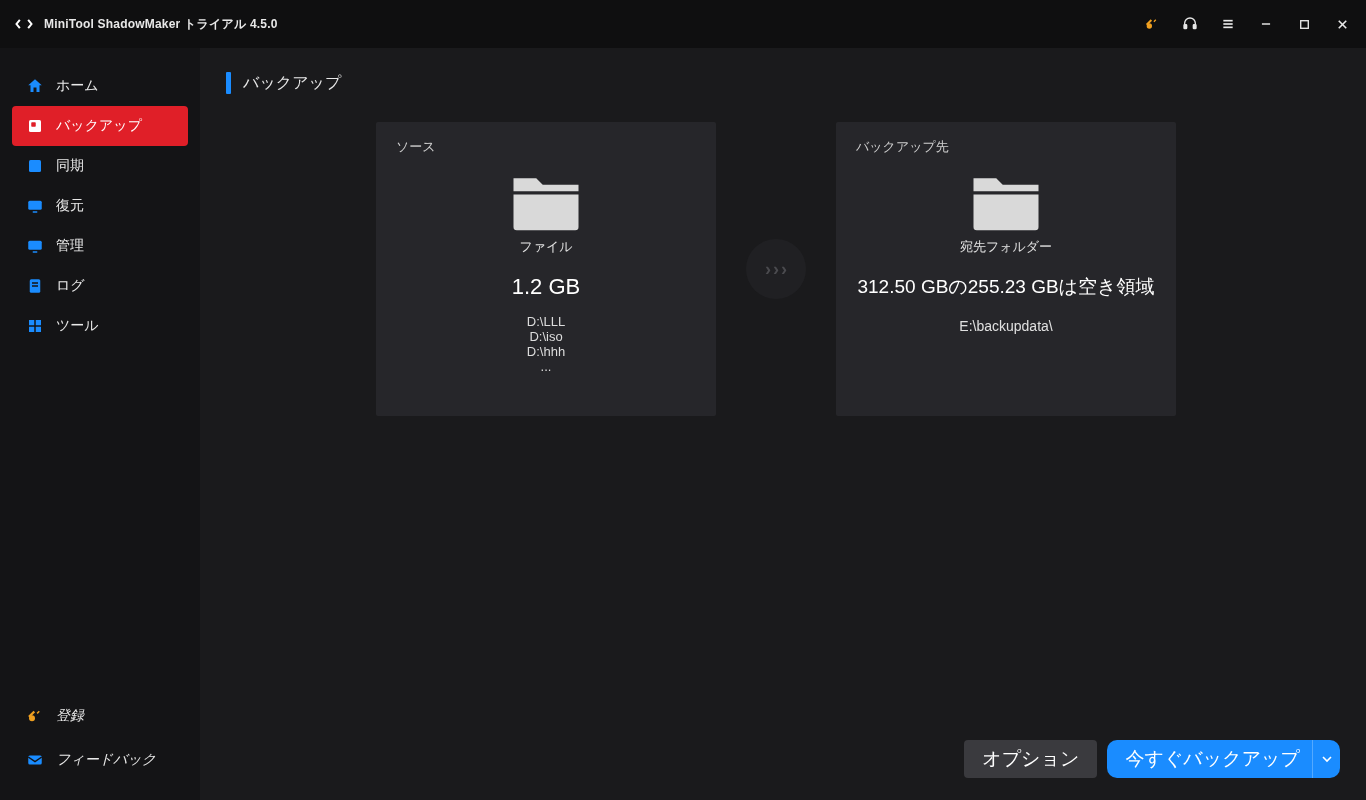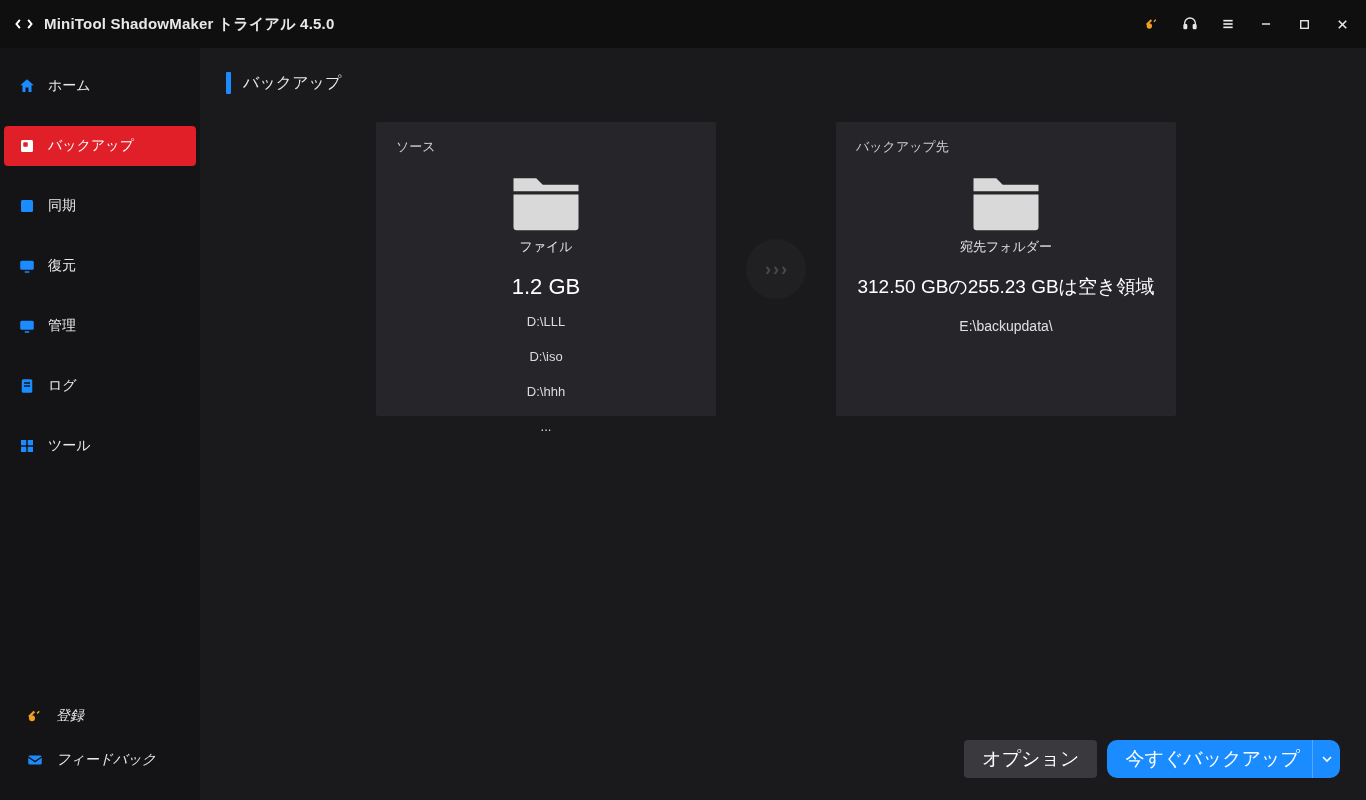--- a/index.html
+++ b/index.html
@@ -11,30 +11,30 @@
   overflow: hidden;
   display: flex; flex-direction: column;
 }
 .titlebar {
   height: 48px; display: flex; align-items: center;
   padding: 0 14px; background: #0f0f10;
   justify-content: space-between;
 }
 .titlebar-left { display: flex; align-items: center; gap: 10px; }
 .logo-icon { width: 20px; height: 20px; display: inline-block; }
-.titlebar-title { font-size: 15px; font-weight: 600; letter-spacing: .2px; }
+.titlebar-title { font-size: 12px; font-weight: 600; letter-spacing: .2px; }
 .titlebar-right { display: flex; align-items: center; gap: 18px; }
 .tb-btn { width: 20px; height: 20px; display:flex; align-items:center; justify-content:center; cursor:pointer; color:#e8e8e8;}
 .tb-btn.key { color:#f0a020; }
 .app-body { flex:1; display:flex; min-height:0; }
 .sidebar {
   width: 200px; background:#141416; display:flex; flex-direction:column;
   padding-top:18px;
 }
-.nav-list { display:flex; flex-direction:column; gap:20px; padding: 0 4px; }
+.nav-list { display:flex; flex-direction:column; gap:0; padding: 0 12px; }
 .nav-item {
   height: 40px; display:flex; align-items:center; gap:12px;
   padding: 0 14px; border-radius:4px; cursor:pointer;
   font-size:14px; color:#e9e9e9;
 }
 .nav-item.active { background:#e01f28; color:#fff; }
 .nav-icon { width:18px; height:18px; flex-shrink:0; display:flex; align-items:center; justify-content:center;}
 .nav-icon svg { width:18px;height:18px; }
 .nav-home svg { color:#1a8cff; }
 .nav-item.active .nav-icon svg { color:#fff; }
@@ -55,21 +55,21 @@
 .card {
   width:340px; height:294px; background:#26262a; border-radius:2px;
   display:flex; flex-direction:column; align-items:center;
   padding:16px 20px 16px; cursor:pointer;
 }
 .card-label { align-self:flex-start; font-size:13px; color:#cfcfcf; margin-bottom:12px;}
 .folder-icon { margin-top:0px; }
 .folder-icon svg { width:78px; height:66px; color:#d9d9d9;}
 .card-sub { font-size:13px; color:#e0e0e0; }
 .card-big { margin-top:18px; font-size:22px; color:#ffffff; }
-.card-paths { margin-top:14px; display:flex; flex-direction:column; align-items:center; gap:20px; font-size:13px; color:#dcdcdc; }
+.card-paths { margin-top:14px; display:flex; flex-direction:column; align-items:center; gap:0; font-size:13px; color:#dcdcdc; }
 .card-dest-free { margin-top:18px; font-size:19px; color:#ffffff; text-align:center; }
 .card-dest-path { margin-top:18px; font-size:14px; color:#e0e0e0; }
 .arrow-circle {
   width:60px; height:60px; border-radius:50%; background:#202023;
   display:flex; align-items:center; justify-content:center; gap:2px;
 }
 .arrow-circle span { color:#4a4a4e; font-size:18px; font-weight:700; }
 .footer-buttons {
   position:absolute; right:26px; bottom:22px; display:flex; gap:10px;
 }

